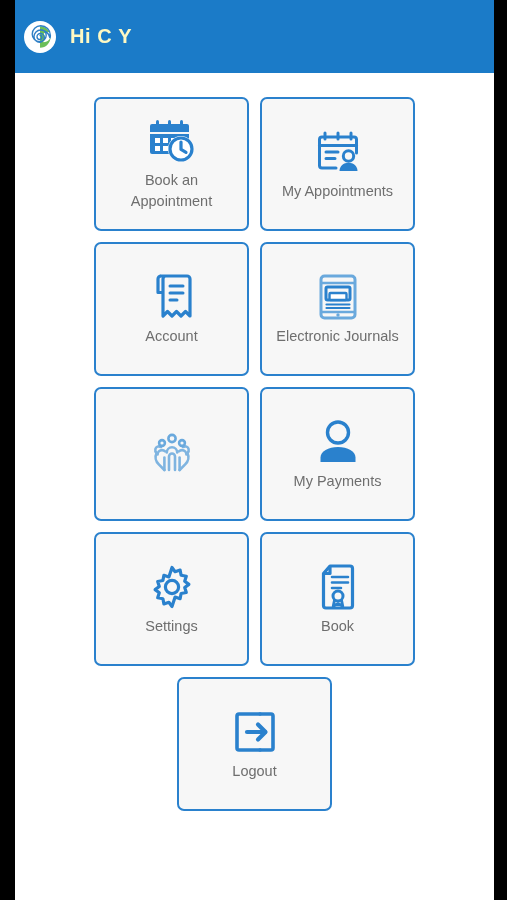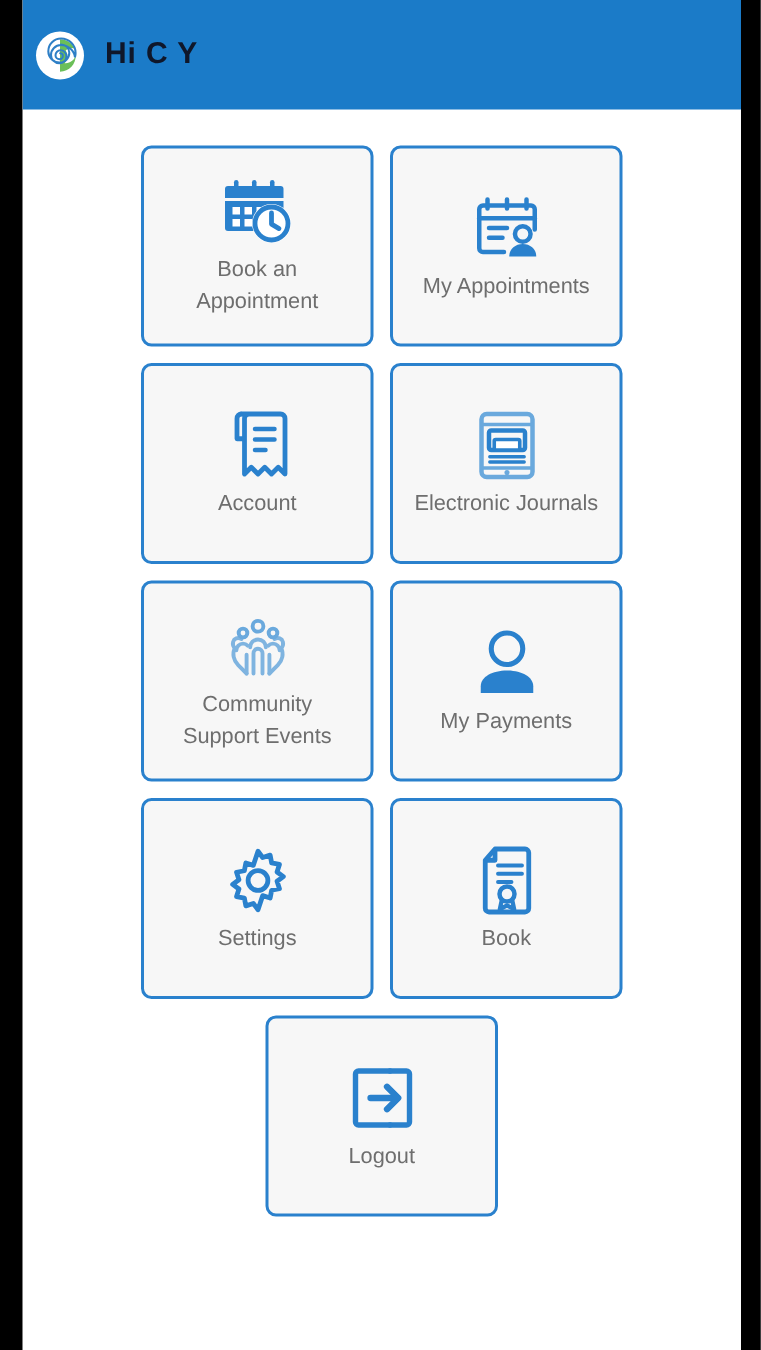--- a/index.html
+++ b/index.html
@@ -35,21 +35,21 @@
     width: 32px;
     height: 32px;
     border-radius: 50%;
     background: #ffffff;
     display: flex;
     align-items: center;
     justify-content: center;
     flex: 0 0 auto;
   }
   #app-title {
-    color: #0f172a;
+    color: #fef9c3;
     font-size: 20px;
     font-weight: bold;
     letter-spacing: 0.6px;
     margin-left: 14px;
     white-space: nowrap;
   }
   
   #tile-grid {
     padding: 24px 0 0 0;
     display: flex;
@@ -200,22 +200,20 @@
             <circle cx="14" cy="13" r="2.9"></circle>
             <circle cx="34" cy="13" r="2.9"></circle>
           </g>
           <g fill="none" stroke="#7fb4e0" stroke-width="2.6" stroke-linecap="round">
             <path d="M18.8 22.5c0-2.9 2.3-5.2 5.2-5.2s5.2 2.3 5.2 5.2"></path>
             <path d="M9.6 24.5c0-2.4 2-4.4 4.4-4.4 1.2 0 2.3.5 3.1 1.3"></path>
             <path d="M38.4 24.5c0-2.4-2-4.4-4.4-4.4-1.2 0-2.3.5-3.1 1.3"></path>
           </g>
         </svg>
       </div>
-      <div class="tile-label">Community
-Support Events</div>
     </div>
 
     <div class="tile">
       <div class="tile-icon">
         <svg width="42" height="44" viewBox="0 0 42 44" aria-hidden="true">
           <circle cx="21" cy="12.5" r="10.5" fill="none" stroke="#2a81cd" stroke-width="3.4"></circle>
           <path d="M3.5 42v-4.5C3.5 31.2 11.3 27 21 27s17.5 4.2 17.5 10.5V42z" fill="#2a81cd"></path>
         </svg>
       </div>
       <div class="tile-label">My Payments</div>

